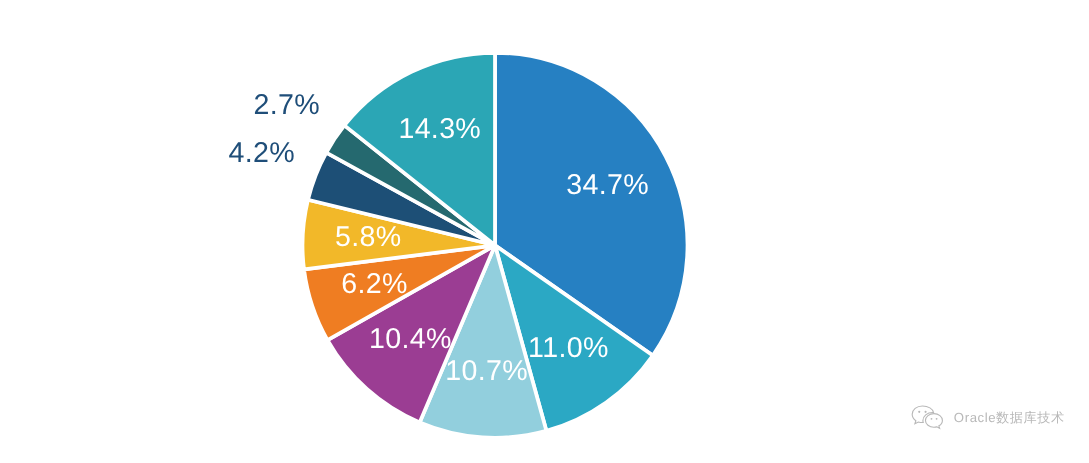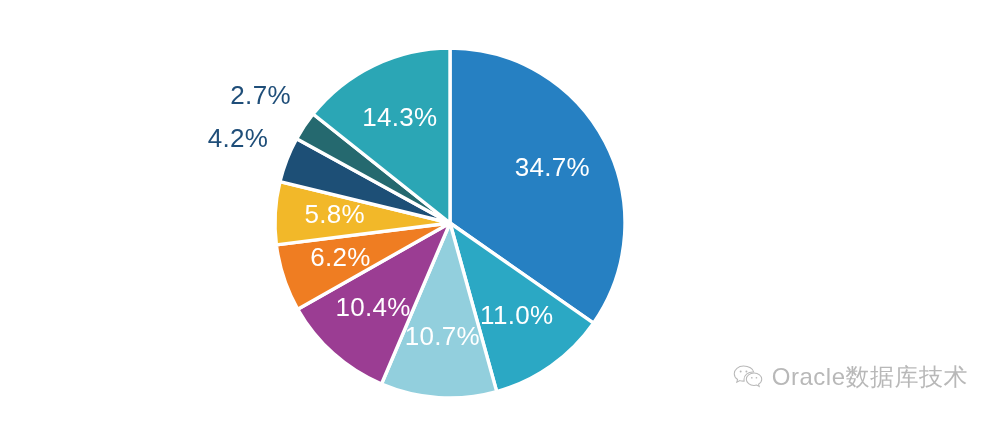--- a/index.html
+++ b/index.html
@@ -44,21 +44,21 @@
     right: 22px;
     bottom: 28px;
     display: flex;
     align-items: center;
     gap: 9px;
     opacity: 0.62;
     user-select: none;
   }
   #watermark .wm-text {
     font-family: "Liberation Sans", sans-serif;
-    font-size: 24px;
+    font-size: 12px;
     font-weight: 400;
     color: #8d8d8d;
     white-space: nowrap;
     letter-spacing: 0.5px;
   }
   #watermark .wm-icon {
     width: 30px;
     height: 26px;
     flex: none;
     display: block;

